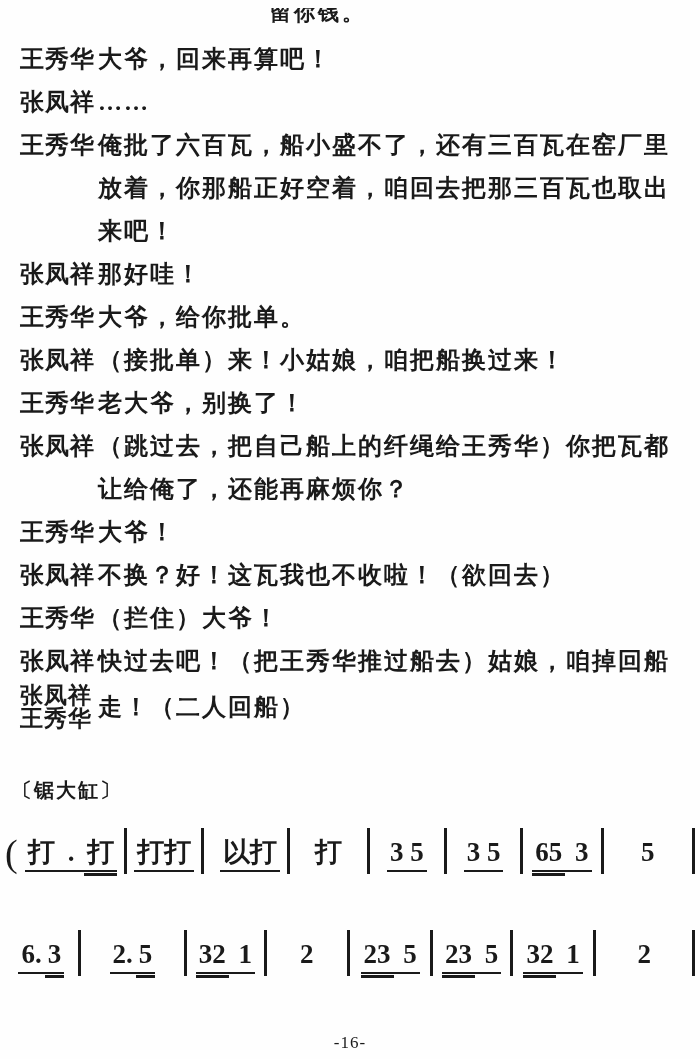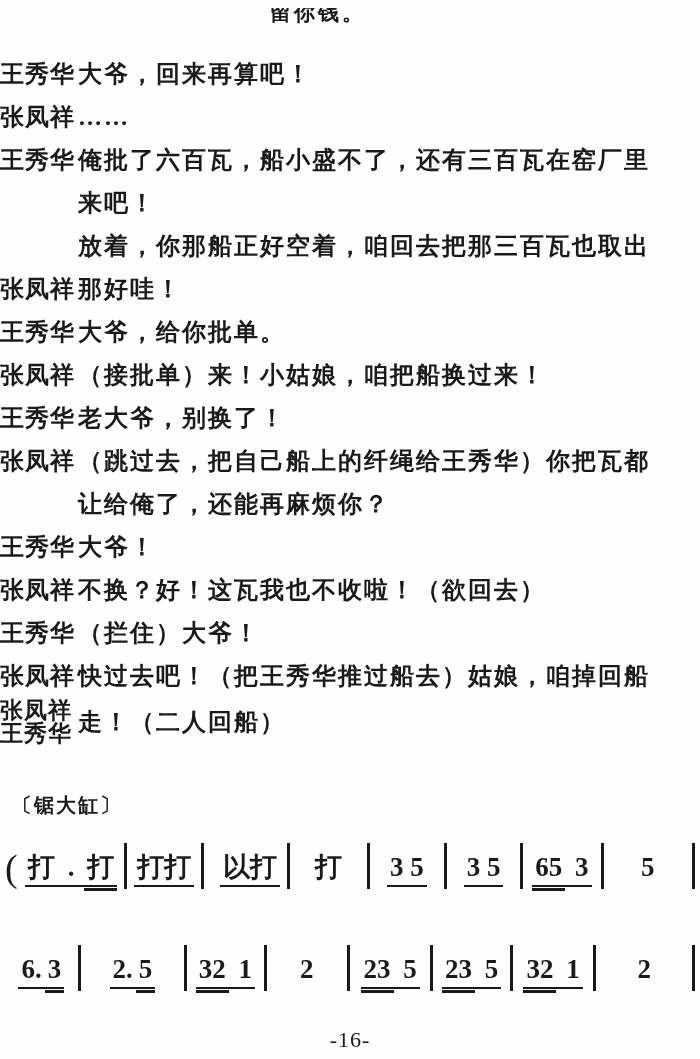--- a/index.html
+++ b/index.html
@@ -17,21 +17,21 @@
     width:max-content;
     margin:8px auto 0;
     transform:translateX(-32px);
   }
   .top-cut span {
     display:block;
     font-size:21px; letter-spacing:3px;
     margin-top:-9px;
   }
   
-  .dialogue { margin-top:15px; padding:0 28px 0 0; }
+  .dialogue { margin-top:0; padding:0 28px 0 20px; }
   .drow { display:flex; line-height:43px; }
   .dname {
     flex:none; width:78px;
     font-size:24px; letter-spacing:1px;
     white-space:nowrap;
   }
   .dtext {
     flex:1;
     font-size:24px; letter-spacing:2px;
   }
@@ -76,21 +76,21 @@
   }
   .barline {
     flex:none; width:3px; height:46px;
     background:#1a1a1a;
     margin-bottom:2px;
   }
   
   .pagenum {
     position:absolute; left:0; right:0; bottom:6px;
     text-align:center;
-    font-size:22px; font-weight:normal; letter-spacing:1px;
+    font-size:17px; font-weight:normal; letter-spacing:1px;
   }
 </style>
 </head>
 <body>
 
 <div class="top-cut">
   <span>留你钱。</span>
 </div>
 
 <div class="dialogue">
@@ -101,25 +101,25 @@
     <div class="drow">
       <div class="dname">张凤祥</div>
       <div class="dtext">……</div>
     </div>
     <div class="drow">
       <div class="dname">王秀华</div>
       <div class="dtext">俺批了六百瓦，船小盛不了，还有三百瓦在窑厂里</div>
     </div>
     <div class="drow">
       <div class="dname"></div>
+      <div class="dtext">放着，你那船正好空着，咱回去把那三百瓦也取出</div>
+    </div>
+    <div class="drow">
+      <div class="dname"></div>
       <div class="dtext">来吧！</div>
-    </div>
-    <div class="drow">
-      <div class="dname"></div>
-      <div class="dtext">放着，你那船正好空着，咱回去把那三百瓦也取出</div>
     </div>
     <div class="drow">
       <div class="dname">张凤祥</div>
       <div class="dtext">那好哇！</div>
     </div>
     <div class="drow">
       <div class="dname">王秀华</div>
       <div class="dtext">大爷，给你批单。</div>
     </div>
     <div class="drow">

